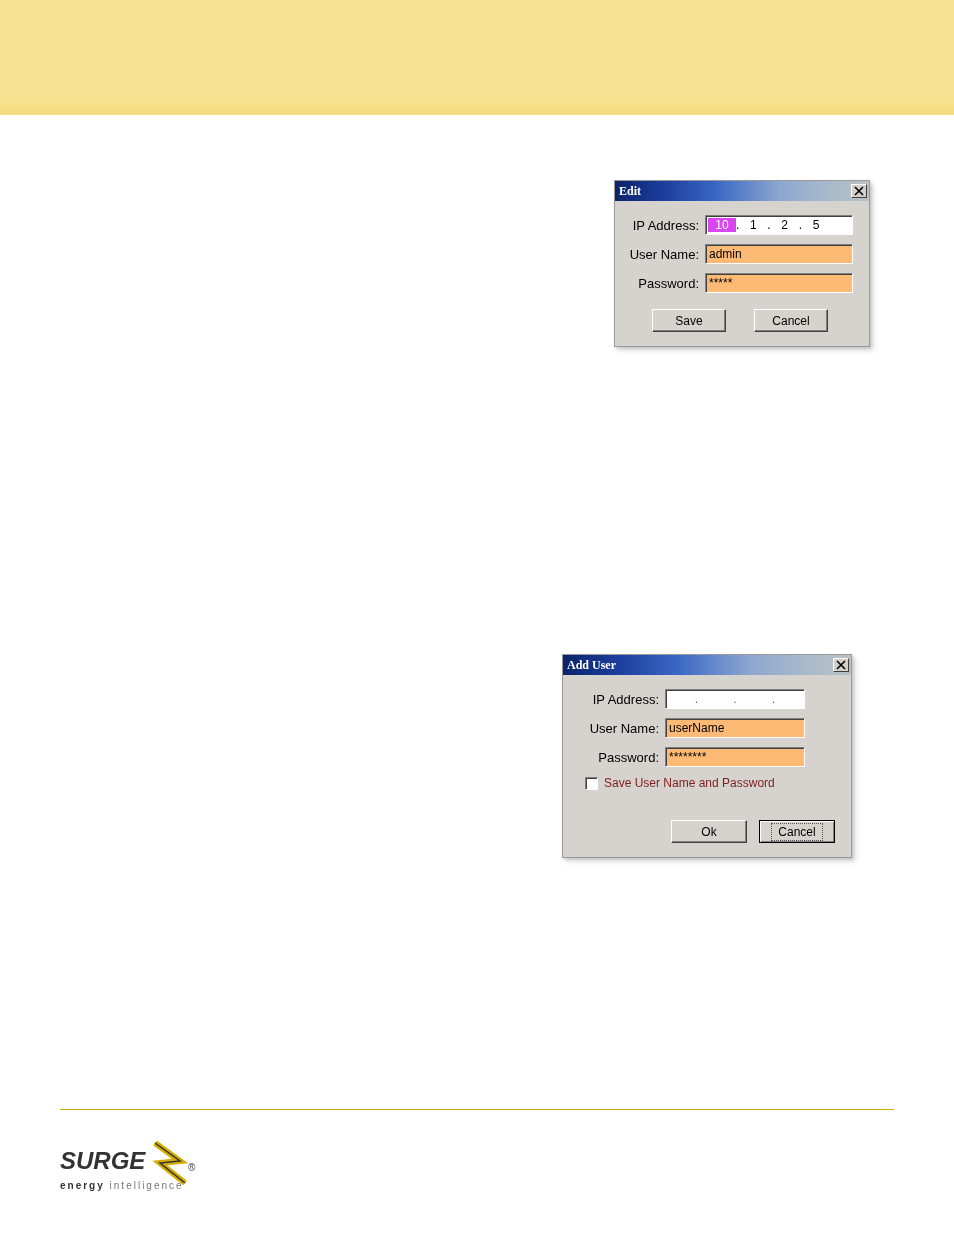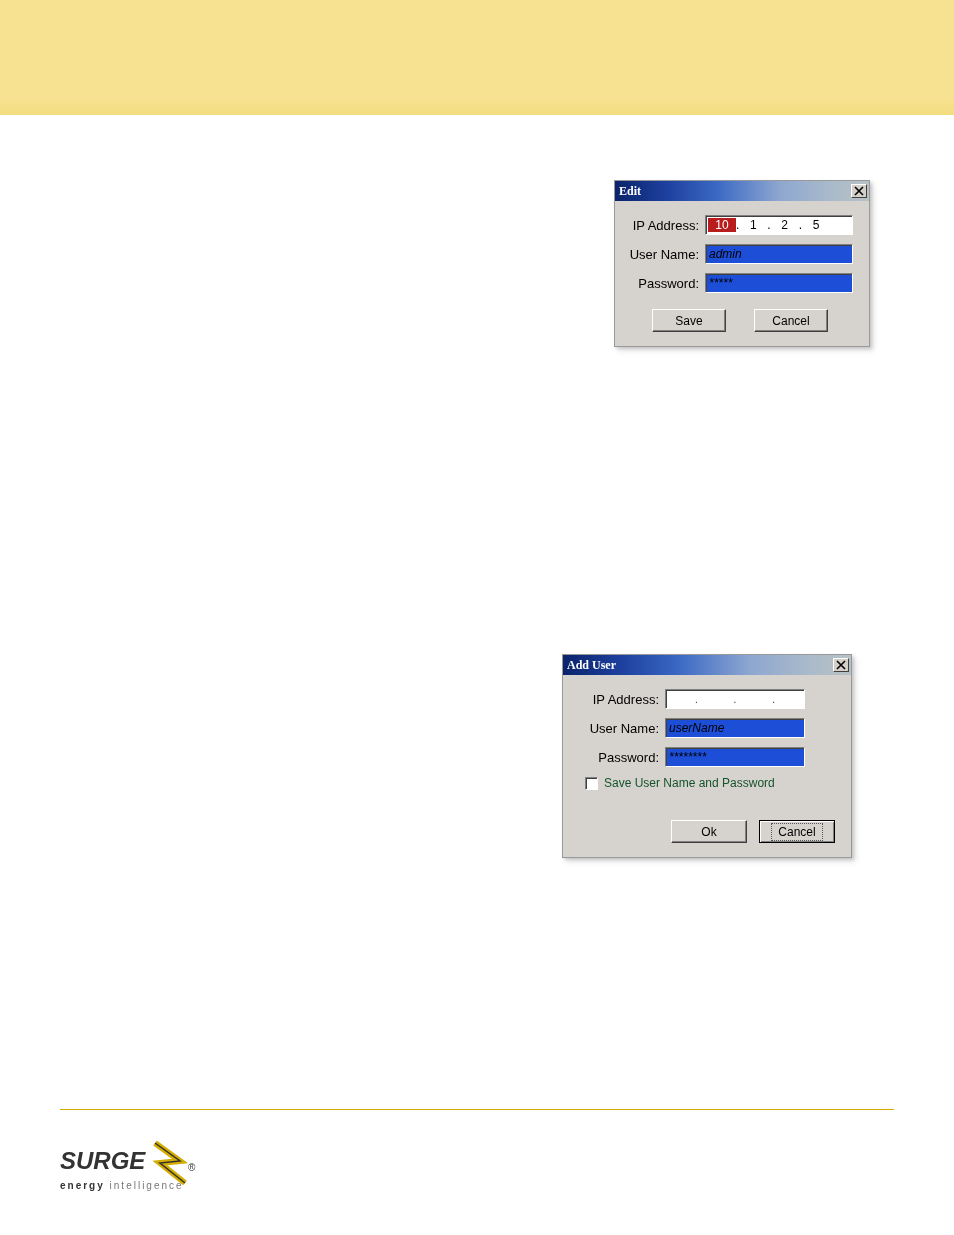--- a/index.html
+++ b/index.html
@@ -62,31 +62,30 @@
     margin-bottom: 9px;
   }
   .form-label {
     text-align: right;
     padding-right: 6px;
     font-family: Tahoma, Arial, sans-serif;
     font-size: 13px;
     color: #000;
   }
   .text-input {
-    background: #1d4ed8;
+    background: #fdba74;
     border-top: 1px solid #808080;
     border-left: 1px solid #808080;
     border-right: 1px solid #fff;
     border-bottom: 1px solid #fff;
     box-shadow: inset 1px 1px 0 #404040;
     font-family: Tahoma, Arial, sans-serif;
     font-size: 12px;
     padding: 2px 3px;
     height: 20px;
-    font-style: italic;
   }
   .ip-field {
     display: flex;
     align-items: center;
     background: #fff;
     border-top: 1px solid #808080;
     border-left: 1px solid #808080;
     border-right: 1px solid #fff;
     border-bottom: 1px solid #fff;
     box-shadow: inset 1px 1px 0 #404040;
@@ -97,21 +96,21 @@
     width: 28px;
     border: none;
     outline: none;
     text-align: center;
     font-family: Tahoma, Arial, sans-serif;
     font-size: 12px;
     background: transparent;
     padding: 0;
   }
   .ip-octet.selected {
-    background: #b91c1c;
+    background: #d946ef;
     color: #fff;
   }
   .ip-dot {
     font-size: 12px;
     color: #000;
   }
   .btn {
     background: #d6d3ce;
     border-top: 1px solid #fff;
     border-left: 1px solid #fff;
@@ -157,21 +156,21 @@
     border-top: 1px solid #808080;
     border-left: 1px solid #808080;
     border-right: 1px solid #fff;
     border-bottom: 1px solid #fff;
     box-shadow: inset 1px 1px 0 #404040;
     margin-right: 6px;
   }
   .checkbox-label {
     font-family: Tahoma, Arial, sans-serif;
     font-size: 12px;
-    color: #14532d;
+    color: #7f1d1d;
   }
   .hr-line {
     position: absolute;
     bottom: 125px;
     left: 60px;
     right: 60px;
     height: 1px;
     background: #d4ad00;
   }
   .logo-area {

